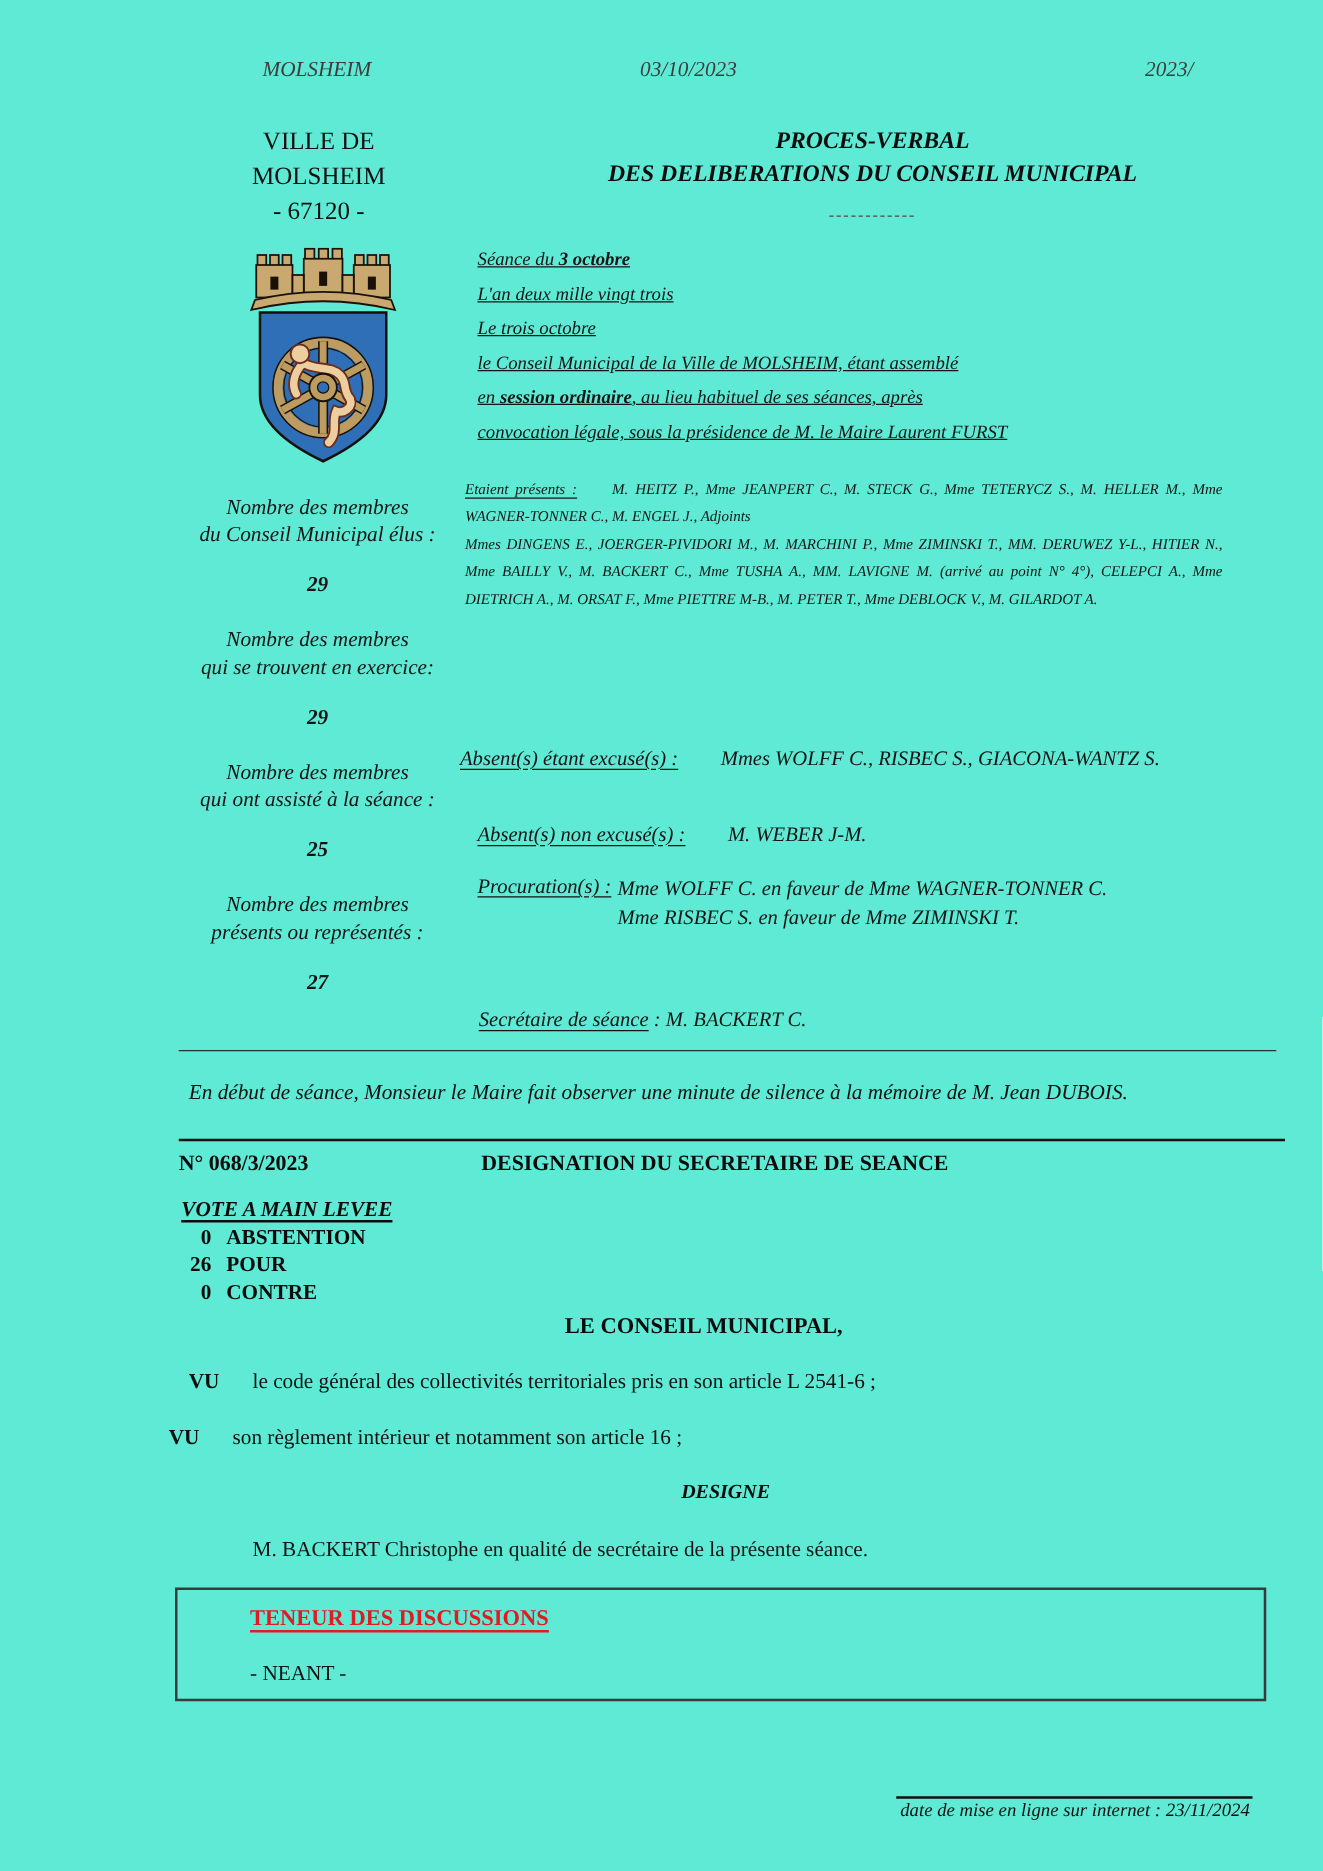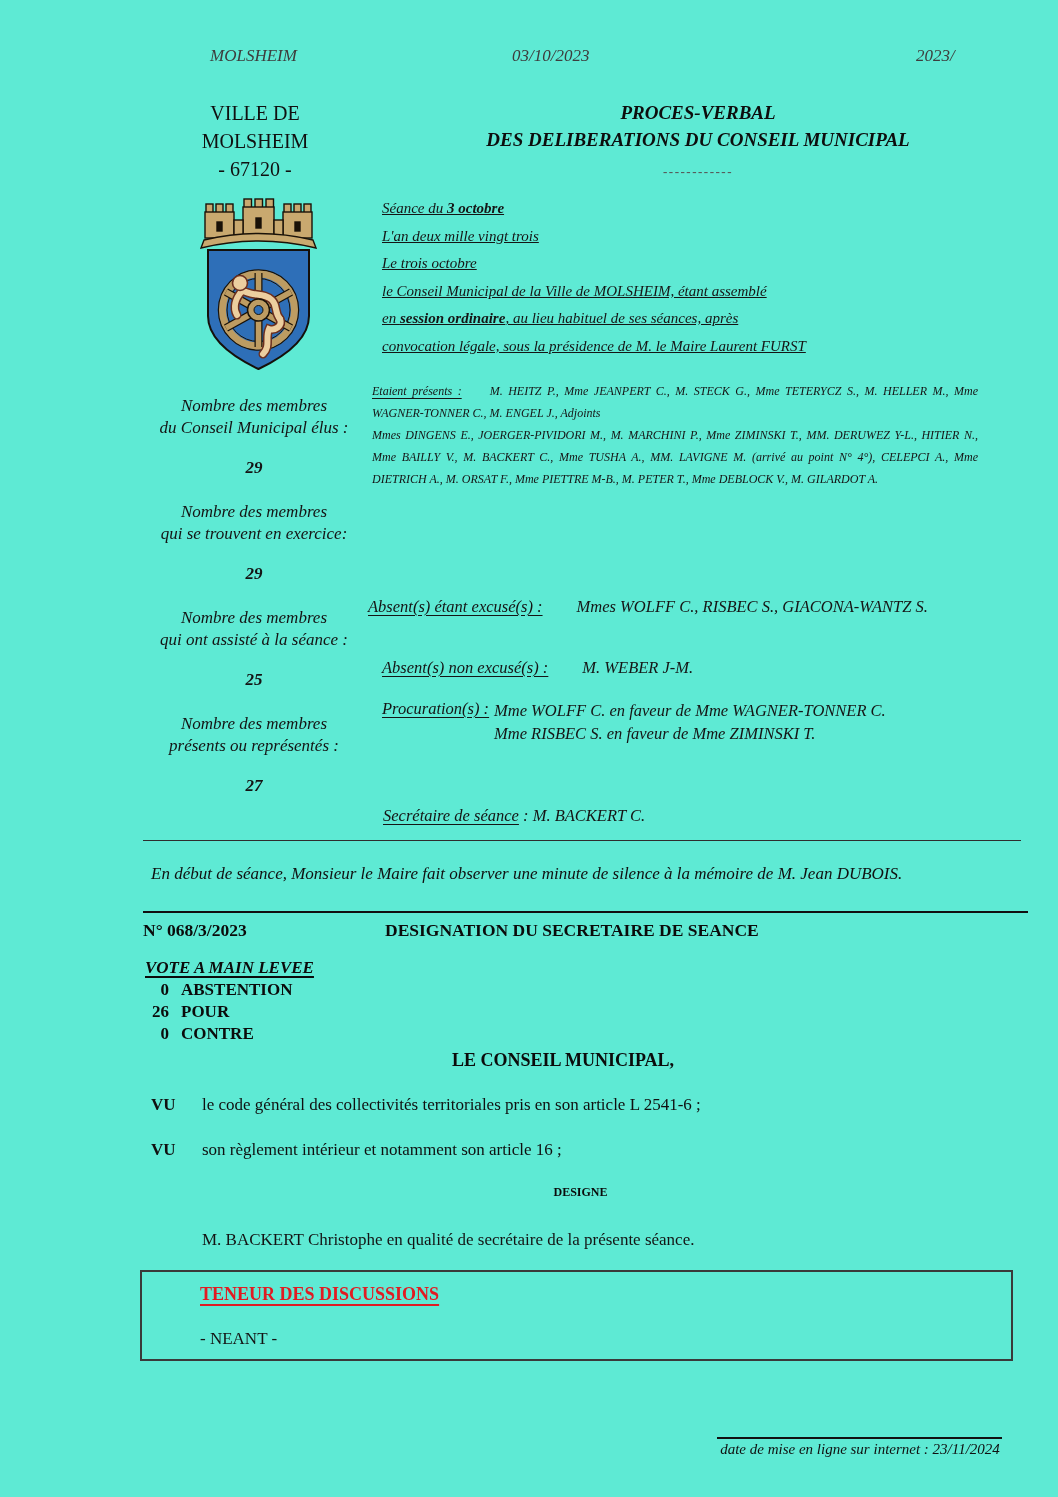--- a/index.html
+++ b/index.html
@@ -219,25 +219,25 @@
       <span class="vcount">0</span>
       <span class="vlabel">CONTRE</span>
     </div>
   </div>
 
   <div class="abs center-heading" style="left:143px;top:1050px;width:840px;font-size:18px;">LE CONSEIL MUNICIPAL,</div>
 
   <div class="abs vurow" style="left:151px;top:1095px;">
     <span class="vulabel">VU</span><span>le code général des collectivités territoriales pris en son article L 2541-6 ;</span>
   </div>
-  <div class="abs vurow" style="left:151px;top:1140px;">
+  <div class="abs vurow" style="left:135px;top:1140px;">
     <span class="vulabel">VU</span><span>son règlement intérieur et notamment son article 16 ;</span>
   </div>
 
-  <div class="abs center-heading" style="left:143px;top:1185px;width:875px;font-size:12px;">DESIGNE</div>
+  <div class="abs center-heading" style="left:143px;top:1185px;width:875px;font-size:16px;font-style:italic;">DESIGNE</div>
   <div class="abs" style="left:202px;top:1230px;font-size:17px;white-space:nowrap;">M. BACKERT Christophe en qualité de secrétaire de la présente séance.</div>
 
   <div class="abs discbox">
     <span class="disc-title">TENEUR DES DISCUSSIONS</span>
     <div class="disc-content">- NEANT -</div>
   </div>
 
   <div class="abs f-line"></div>
   <div class="abs f-text">date de mise en ligne sur internet : 23/11/2024</div>
 

